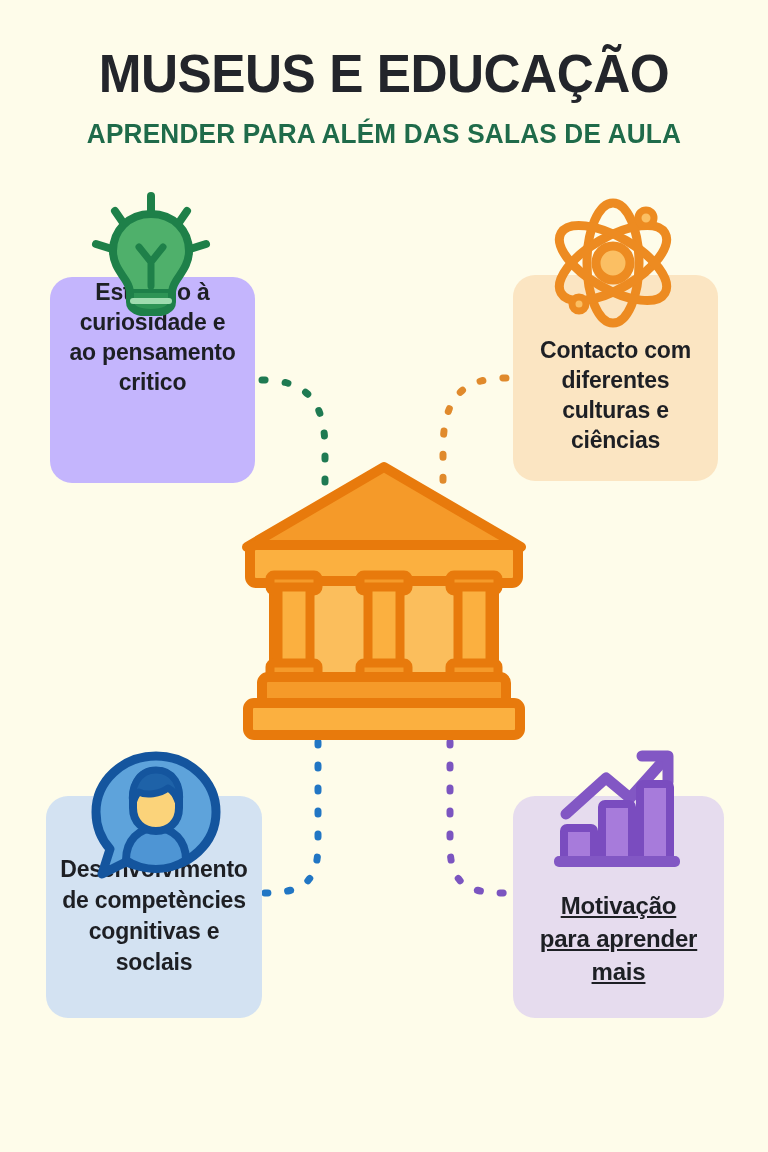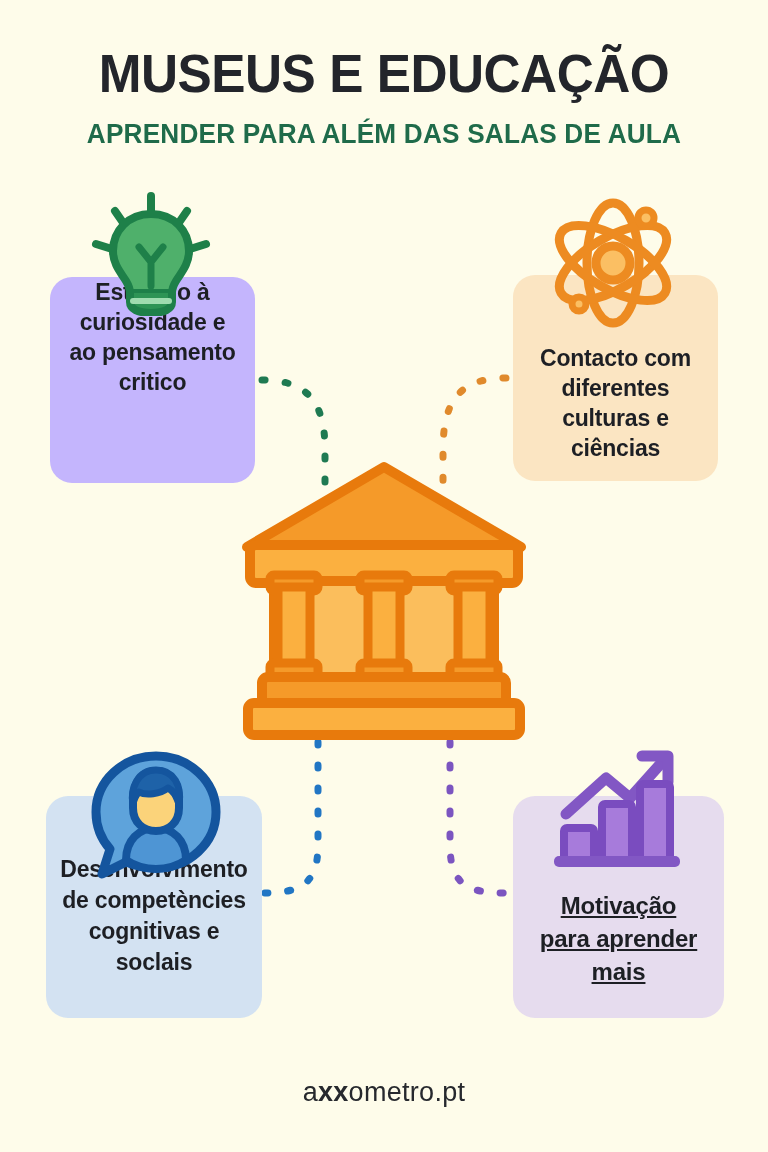--- a/index.html
+++ b/index.html
@@ -88,21 +88,21 @@
   #card-tl {
     left: 50px;  top: 277px;  width: 205px; height: 206px;
     background: #c4b5fd;
     align-items: flex-start;
     padding-bottom: 26px;
   }
   #card-tr {
     left: 513px; top: 275px;  width: 205px; height: 206px;
     background: #FBE5C2;
     align-items: flex-end;
-    padding-bottom: 18px;
+    padding-bottom: 26px;
   }
   #card-bl {
     left: 46px;  top: 796px;  width: 216px; height: 222px;
     background: #D3E2F2;
     align-items: flex-end;
     padding-bottom: 40px;
   }
   #card-br {
     left: 513px; top: 796px;  width: 211px; height: 222px;
     background: #E6DCEE;
@@ -261,17 +261,14 @@
 
       <rect x="212" y="120" width="48" height="16" rx="4" fill="#F59A29" stroke="#E87A0C" stroke-width="9"></rect>
       <rect x="220" y="132" width="32" height="82" fill="#FBB040" stroke="#E87A0C" stroke-width="9"></rect>
       <rect x="212" y="208" width="48" height="16" rx="4" fill="#F59A29" stroke="#E87A0C" stroke-width="9"></rect>
     </g>
 
     <rect x="24" y="222" width="244" height="28" rx="6" fill="#F59A29" stroke="#E87A0C" stroke-width="10"></rect>
     <rect x="10" y="248" width="272" height="32" rx="6" fill="#FBB040" stroke="#E87A0C" stroke-width="10"></rect>
   </svg>
 
-  <div class="footer">
-    <span class="footer-text"><span>a</span><span class="accent">xx</span><span>ometro.pt</span></span>
-  </div>
 
 </div>
 
 </body></html>

